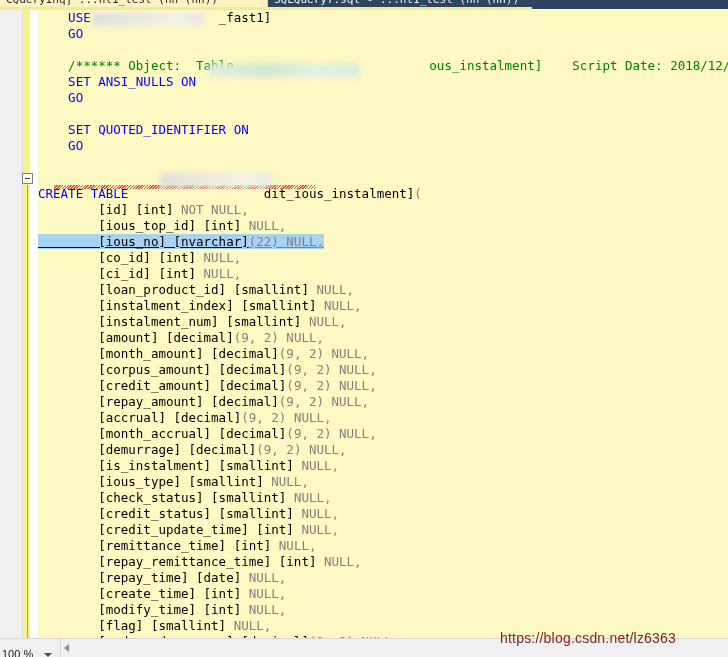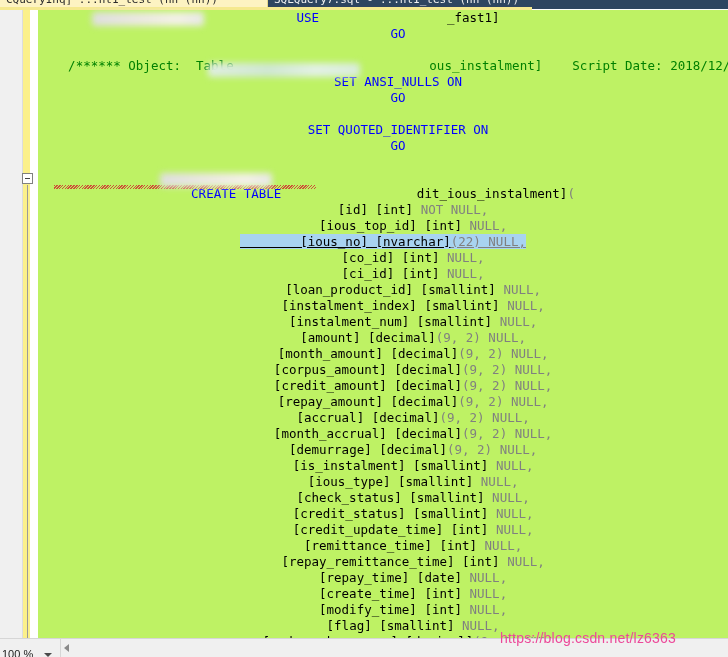--- a/index.html
+++ b/index.html
@@ -52,22 +52,21 @@
   .tab-yellow-strip {
     position: absolute; left: 0; top: 7px;
     width: 532px; height: 3px;
     background: #f5e98f;
   }
 
   
   .editor {
     position: absolute; left: 0; top: 10px;
     width: 728px; height: 628px;
-    background: #bef264;
-    text-align: center;
+    background: #fef9c3;
   }
   .gutter-grey {
     position: absolute; left: 0; top: 0;
     width: 22px; height: 628px;
     background: #f0f0f0;
     border-right: 1px solid #dcdcdc;
   }
   .gutter-yellow {
     position: absolute; left: 23px; top: 0;
     width: 7px; height: 628px;
@@ -191,21 +190,21 @@
     border-bottom: 4px solid transparent;
     border-right: 5px solid #8a8a8a;
   }
 
   
   .watermark {
     position: absolute;
     left: 500px; top: 630px;
     font-family: "Liberation Sans", sans-serif;
     font-size: 14px;
-    color: #ec4899;
+    color: #7f1d1d;
     letter-spacing: .2px;
     white-space: nowrap;
     pointer-events: none;
   }
 </style>
 </head>
 <body>
 
 <div id="app">
 

